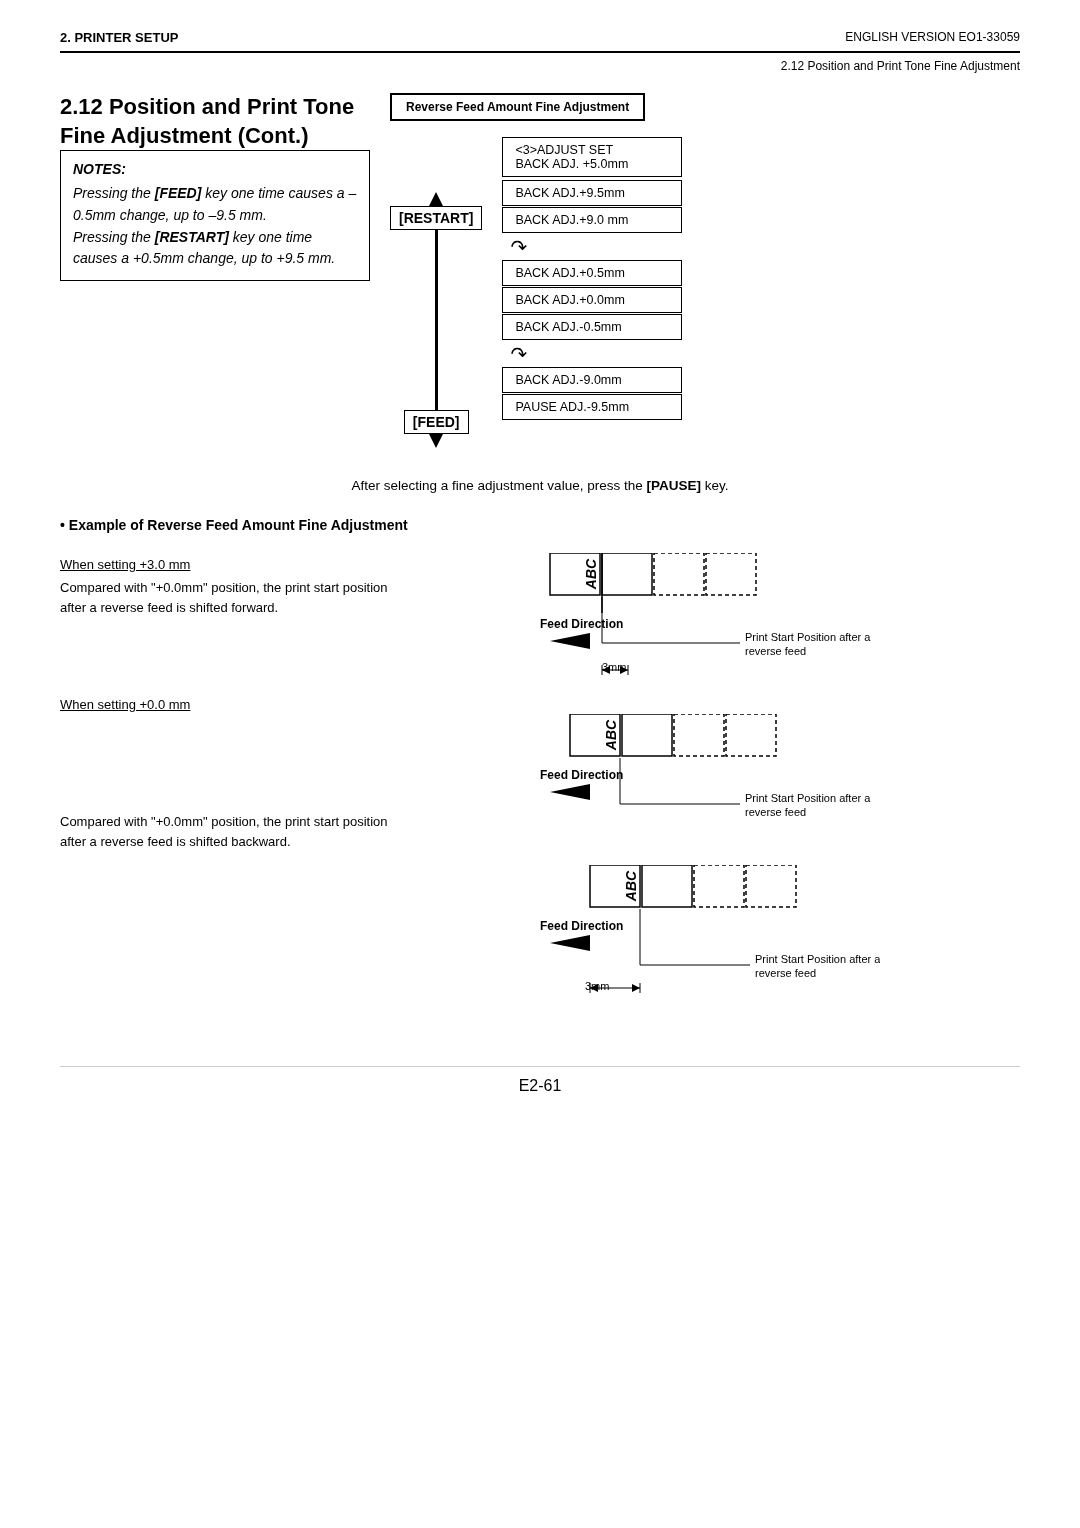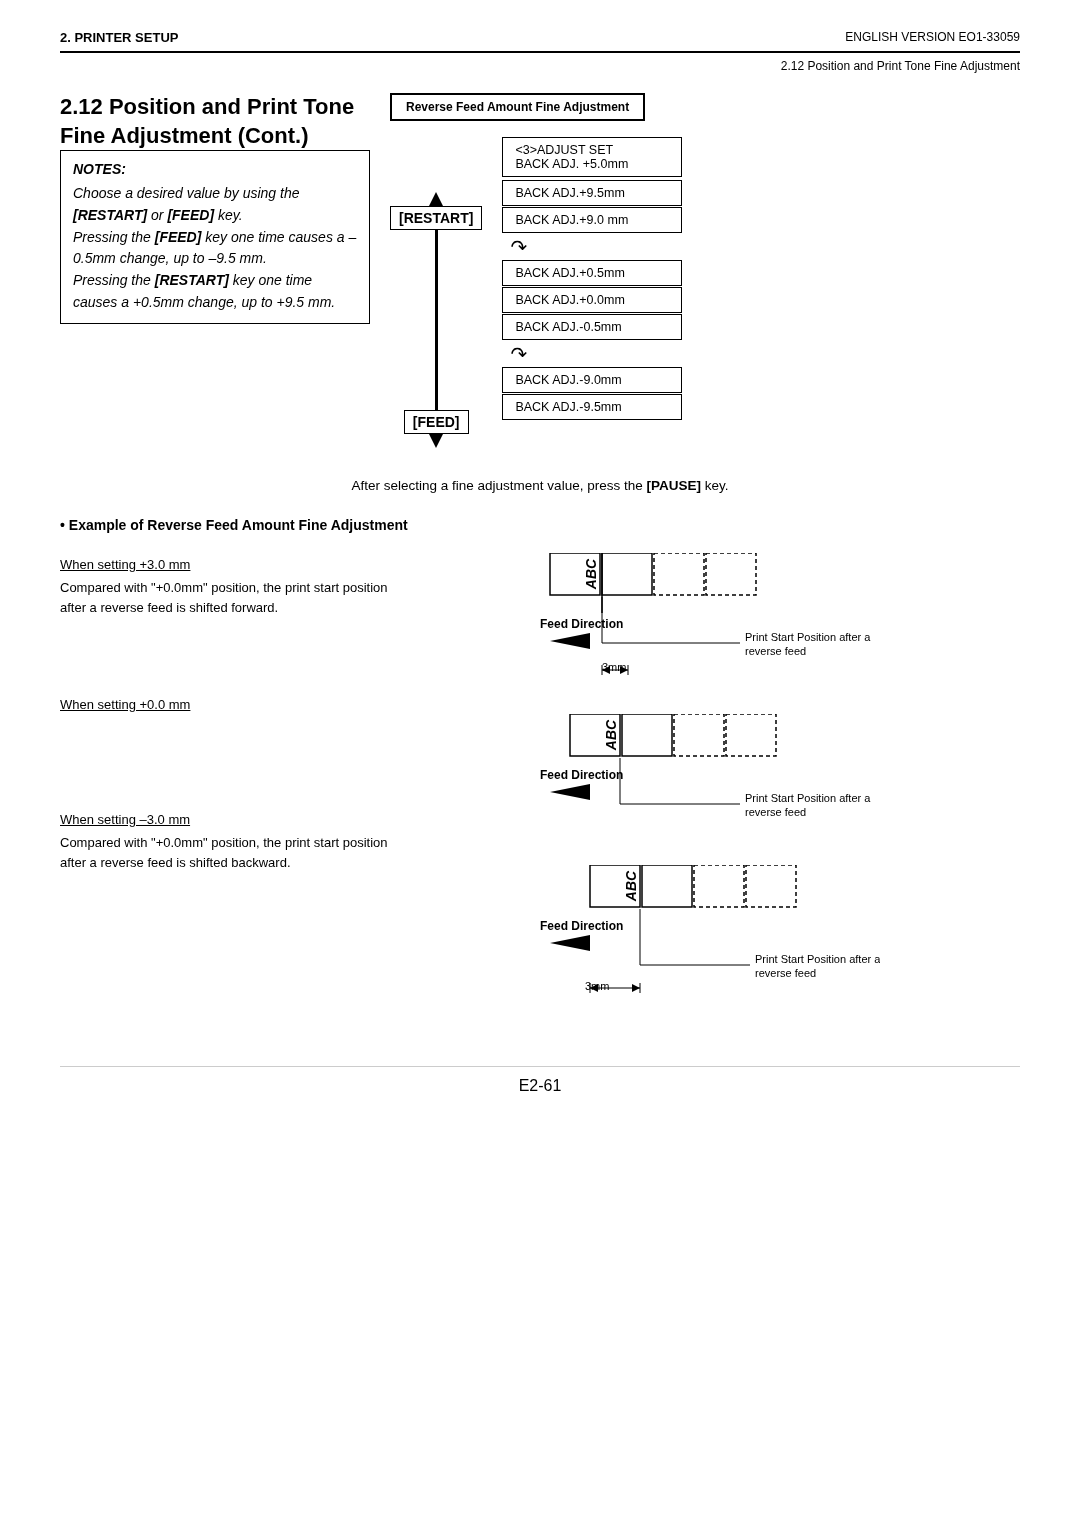--- a/index.html
+++ b/index.html
@@ -231,21 +231,20 @@
   </div>
   <div class="subheader">2.12 Position and Print Tone Fine Adjustment</div>
 
   <div class="main-content">
 
     <div class="left-column">
       <div class="section-title">2.12  Position and Print Tone Fine Adjustment (Cont.)</div>
       <div class="notes-box">
         <div class="notes-title">NOTES:</div>
         <div class="notes-body">
-          <p>Choose a desired value by using the <b>[RESTART]</b> or <b>[FEED]</b> key.</p>
           <p>Pressing the <b>[FEED]</b> key one time causes a –0.5mm change, up to –9.5 mm.</p>
           <p>Pressing the <b>[RESTART]</b> key one time causes a +0.5mm change, up to +9.5 mm.</p>
         </div>
       </div>
     </div>
 
     <div class="right-column">
       <div class="reverse-feed-title-box">Reverse Feed Amount Fine Adjustment</div>
 
       <div class="key-diagram">
@@ -274,21 +273,21 @@
           <div class="adj-row">BACK ADJ.+0.5mm</div>
 
           <div class="adj-row">BACK ADJ.+0.0mm</div>
 
           <div class="adj-row">BACK ADJ.-0.5mm</div>
 
           <div class="curl-row">↷</div>
 
           <div class="adj-row">BACK ADJ.-9.0mm</div>
 
-          <div class="adj-row">BACK ADJ.-9.5mm</div>
+          <div class="adj-row">PAUSE ADJ.-9.5mm</div>
         </div>
       </div>
     </div>
   </div>
 
   <div class="pause-text">
     After selecting a fine adjustment value, press the <b>[PAUSE]</b> key.
   </div>
 
   <div class="example-title">• Example of Reverse Feed Amount Fine Adjustment</div>
@@ -300,21 +299,20 @@
       <div>
         <div class="setting-label">When setting +3.0 mm</div>
         <div class="setting-desc">Compared with "+0.0mm" position, the print start position<br>after a reverse feed is shifted forward.</div>
       </div>
 
       <div style="margin-top:80px;">
         <div class="setting-label">When setting +0.0 mm</div>
       </div>
 
       <div style="margin-top:100px;">
-        <div class="setting-label">When setting –3.0 mm</div>
         <div class="setting-desc">Compared with "+0.0mm" position, the print start position<br>after a reverse feed is shifted backward.</div>
       </div>
     </div>
 
     <div class="feed-diagram-col">
 
       <div class="label-svg-group">
         <svg width="340" height="130">
 
           <rect x="10" y="0" width="50" height="42" stroke="#000" stroke-width="1.5" fill="white"></rect>

